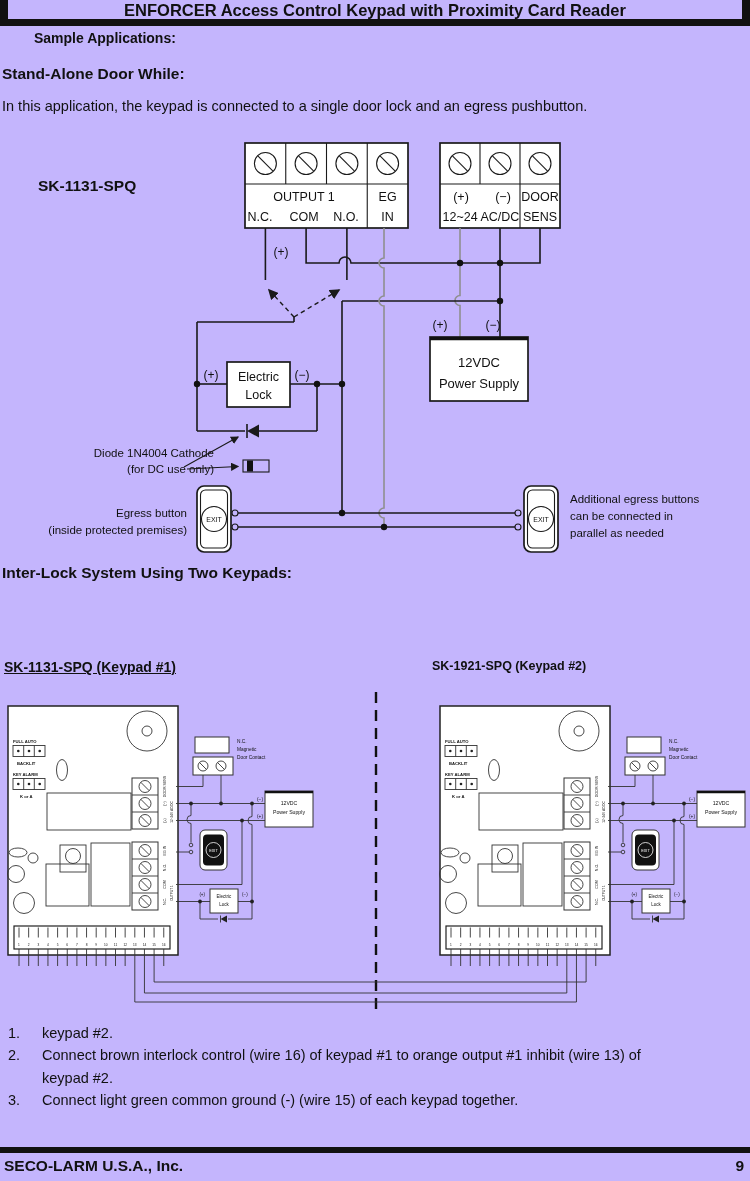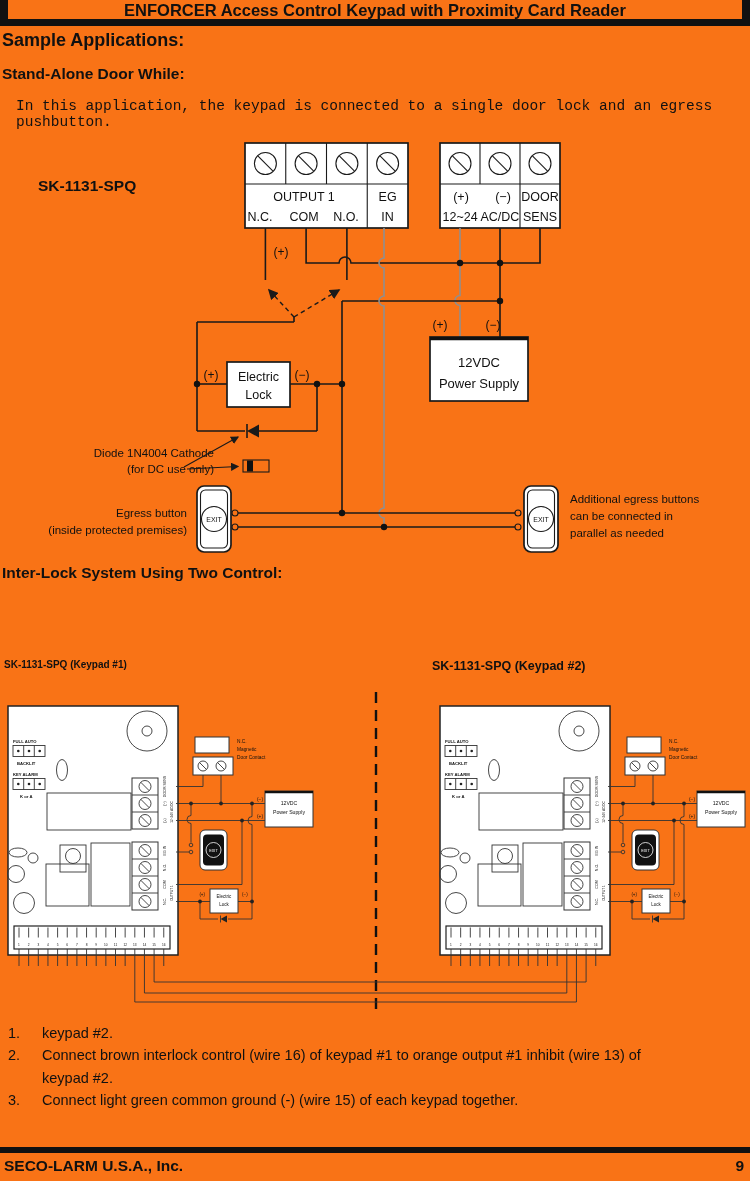--- a/index.html
+++ b/index.html
@@ -1,31 +1,31 @@
 <!DOCTYPE html>
 <html><head>
 <meta charset="utf-8">
 <style>
   html,body{margin:0;padding:0;background:#e8e8e8;}
-  #page{position:relative;width:750px;height:1181px;background:#f97316;margin:0 auto;
+  #page{position:relative;width:750px;height:1181px;background:#c4b5fd;margin:0 auto;
         font-family:"Liberation Sans",sans-serif;color:#111;overflow:hidden;}
   .abs{position:absolute;}
   .blackbar{background:#111;}
   svg text{font-family:"Liberation Sans",sans-serif;fill:#111;}
   .w  {stroke:#1a1a1a;stroke-width:1.6;fill:none;}
   .wg {stroke:#8f8f8f;stroke-width:1.6;fill:none;}
   .box{fill:#ffffff;stroke:#1a1a1a;stroke-width:1.7;}
   .thin{stroke:#1a1a1a;stroke-width:1.1;fill:none;}
   .dot{fill:#111;stroke:none;}
   .dash{stroke:#1a1a1a;stroke-width:1.4;fill:none;stroke-dasharray:4.5,3.5;}
   .divider{stroke:#111;stroke-width:2.4;fill:none;stroke-dasharray:11,7;}
   .kw {stroke:#333;stroke-width:0.9;fill:none;}
   .kbox{fill:#fff;stroke:#333;stroke-width:1;}
   .kdot{fill:#222;stroke:none;}
-  .t18b{font-size:18px;font-weight:bold;}
+  .t18b{font-size:14px;font-weight:bold;margin-left:32px;}
   .t15b{font-size:15.5px;font-weight:bold;}
   .t125{font-size:12.5px;}
   .t12 {font-size:12px;}
   .t13 {font-size:13px;}
   .t115{font-size:11.5px;}
   .t7  {font-size:7px;}
   .t52 {font-size:5.2px;}
   .t48 {font-size:4.8px;}
   .t45 {font-size:4.5px;}
   .t42 {font-size:4.2px;font-weight:bold;}
@@ -43,21 +43,21 @@
 
   <div>
     <div class="abs blackbar" style="left:0;top:0;width:8px;height:26px;"></div>
     <div class="abs blackbar" style="right:0;top:0;width:8px;height:26px;"></div>
     <div class="abs" style="left:0;top:1px;width:750px;text-align:center;font-size:16.5px;font-weight:bold;">ENFORCER Access Control Keypad with Proximity Card Reader</div>
     <div class="abs blackbar" style="left:0;top:19px;width:750px;height:7px;"></div>
   </div>
 
   <div class="abs t18b" style="left:2px;top:30px;">Sample Applications:</div>
   <div class="abs t15b" style="left:2px;top:65px;">Stand-Alone Door While:</div>
-  <div class="abs body-txt" style="left:16px;top:98px;font-family:Liberation Mono, monospace;">In this application, the keypad is connected to a single door lock and an egress pushbutton.</div>
+  <div class="abs body-txt" style="left:2px;top:98px;">In this application, the keypad is connected to a single door lock and an egress pushbutton.</div>
 
   <svg class="abs" style="left:0;top:130px;" width="750" height="430" viewBox="0 130 750 430">
     <defs>
       <marker id="arr" viewBox="0 0 10 10" refX="8.5" refY="5" markerWidth="7.5" markerHeight="7.5" orient="auto-start-reverse">
         <path d="M0,0 L10,5 L0,10 z" fill="#1a1a1a"></path>
       </marker>
       <g id="scr1">
         <circle r="11" class="thin" fill="#fff"></circle>
         <line x1="-7.6" y1="-7.6" x2="7.6" y2="7.6" class="thin"></line>
       </g>
@@ -171,25 +171,25 @@
     <text x="187" y="517" text-anchor="end" class="t115">Egress button</text>
     <text x="187" y="534" text-anchor="end" class="t115">(inside protected premises)</text>
     <text x="570" y="503" class="t115">Additional egress buttons</text>
     <text x="570" y="520" class="t115">can be connected in</text>
     <text x="570" y="537" class="t115">parallel as needed</text>
 
     <use href="#exitbtn" x="197" y="486"></use>
     <use href="#exitbtn" x="524" y="486"></use>
   </svg>
 
-  <div class="abs t15b" style="left:2px;top:564px;">Inter-Lock System Using Two Control:</div>
+  <div class="abs t15b" style="left:2px;top:564px;">Inter-Lock System Using Two Keypads:</div>
   <div class="abs body-txt" style="left:2px;top:594px;line-height:22.4px;">
   </div>
-  <div class="abs" style="left:4px;top:659px;font-size:10px;font-weight:bold;">SK-1131-SPQ (Keypad #1)</div>
-  <div class="abs" style="left:432px;top:659px;font-size:12.5px;font-weight:bold;">SK-1131-SPQ (Keypad #2)</div>
+  <div class="abs" style="left:4px;top:659px;font-size:14px;font-weight:bold;text-decoration:underline;">SK-1131-SPQ (Keypad #1)</div>
+  <div class="abs" style="left:432px;top:659px;font-size:12.5px;font-weight:bold;">SK-1921-SPQ (Keypad #2)</div>
 
   <svg class="abs" style="left:0;top:675px;" width="750" height="340" viewBox="0 675 750 340">
     <defs>
       <g id="scr2">
           <circle r="6" class="kw" fill="#fff"></circle>
           <line x1="-4.2" y1="-4.2" x2="4.2" y2="4.2" class="kw"></line>
         </g>
       <g id="scr3">
           <circle r="5" class="kw" fill="#fff"></circle>
           <line x1="-3.5" y1="-3.5" x2="3.5" y2="3.5" class="kw"></line>

